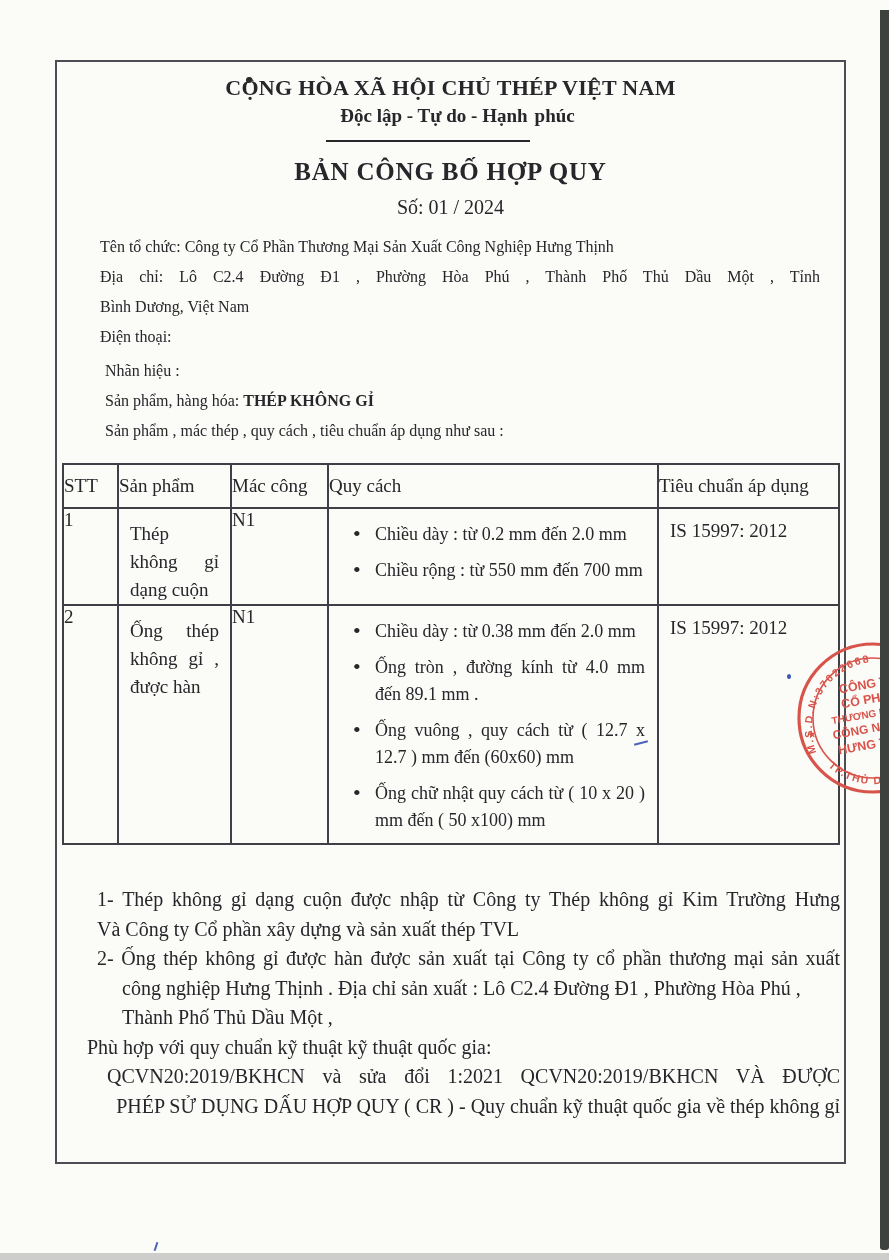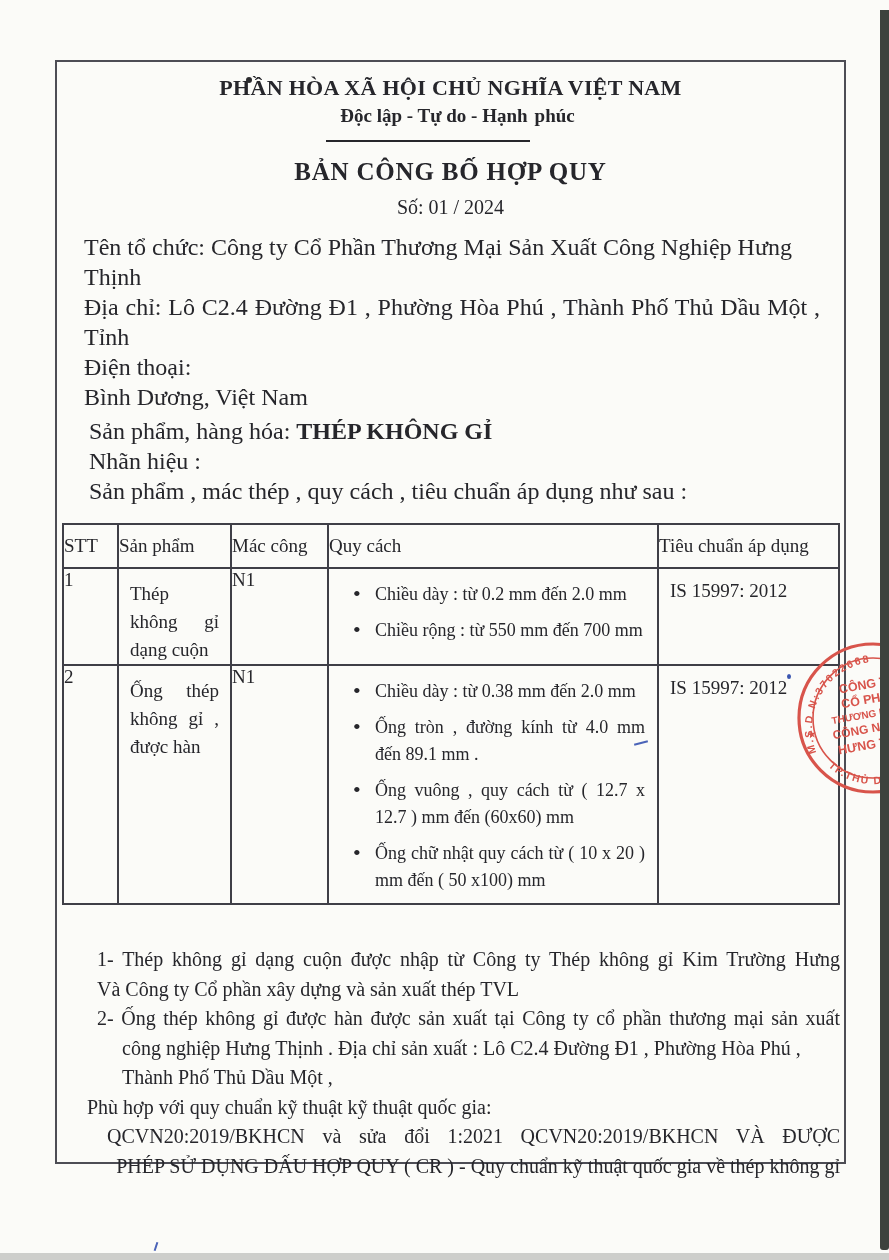--- a/index.html
+++ b/index.html
@@ -28,21 +28,21 @@
     border:2px solid #4d4d55;background:transparent;z-index:2;}
 
   .center{text-align:center;}
   .vn-header{margin-top:13px;font-size:22px;font-weight:bold;letter-spacing:.3px;line-height:26px;}
   .motto{margin-top:3px;font-size:19px;font-weight:bold;line-height:24px;}
   .motto .ul{border-bottom:2px solid #26262b;padding:0 2px 14px 14px;}
   .motto .tail{margin-left:5px;}
   .doc-title{margin-top:30px;font-size:25px;font-weight:bold;letter-spacing:.8px;line-height:28px;}
   .doc-no{margin-top:9px;font-size:20px;line-height:24px;}
 
-  .info{margin:13px 24px 0 27px;font-size:24px;line-height:30px;}
+  .info{margin:13px 24px 0 43px;font-size:16px;line-height:30px;}
   .info .line{min-height:30px;}
   .stretch{text-align:justify;text-align-last:justify;}
   .info .product-group{margin-top:4px;margin-left:5px;}
   .bold{font-weight:bold;}
 
   table.spec{border-collapse:collapse;table-layout:fixed;width:776px;margin:17px 0 0 5px;
     font-size:18px;}
   table.spec col.c1{width:55px;} table.spec col.c2{width:113px;}
   table.spec col.c3{width:97px;} table.spec col.c4{width:330px;}
   table.spec col.c5{width:181px;}
@@ -74,41 +74,41 @@
   
   .stamp{position:absolute;left:789px;top:641px;width:100px;height:160px;overflow:visible;z-index:10;}
   .stamp svg{overflow:visible;}
   .stamp text{fill:#d8544b;font-family:"Liberation Sans","DejaVu Sans",sans-serif;font-weight:bold;}
 </style>
 </head>
 <body>
 
 <div class="page-frame">
 
-  <div class="vn-header center">PHẦN HÒA XÃ HỘI CHỦ NGHĨA VIỆT NAM</div>
+  <div class="vn-header center">CỘNG HÒA XÃ HỘI CHỦ THÉP VIỆT NAM</div>
 
   <div class="motto center">
     <span class="ul">Độc lập - Tự do - Hạnh</span><span class="tail">phúc</span>
   </div>
 
   <div class="doc-title center">BẢN CÔNG BỐ HỢP QUY</div>
 
   <div class="doc-no center">Số: 01 / 2024</div>
 
   <div class="info">
     <div class="line">Tên tổ chức: Công ty Cổ Phần Thương Mại Sản Xuất Công Nghiệp Hưng Thịnh</div>
     <div class="line stretch">Địa chỉ: Lô C2.4 Đường Đ1 , Phường Hòa Phú , Thành Phố Thủ Dầu Một , Tỉnh</div>
+    <div class="line">Bình Dương, Việt Nam</div>
     <div class="line">Điện thoại:</div>
-    <div class="line">Bình Dương, Việt Nam</div>
     <div class="product-group">
+      <div class="line">Nhãn hiệu :</div>
       <div class="line">
         <span>Sản phẩm, hàng hóa:</span>
         <span class="bold">THÉP KHÔNG GỈ</span>
       </div>
-      <div class="line">Nhãn hiệu :</div>
       <div class="line">Sản phẩm , mác thép , quy cách , tiêu chuẩn áp dụng như sau :</div>
     </div>
   </div>
 
   <table class="spec">
     <colgroup>
         <col class="c1">
         <col class="c2">
         <col class="c3">
         <col class="c4">

